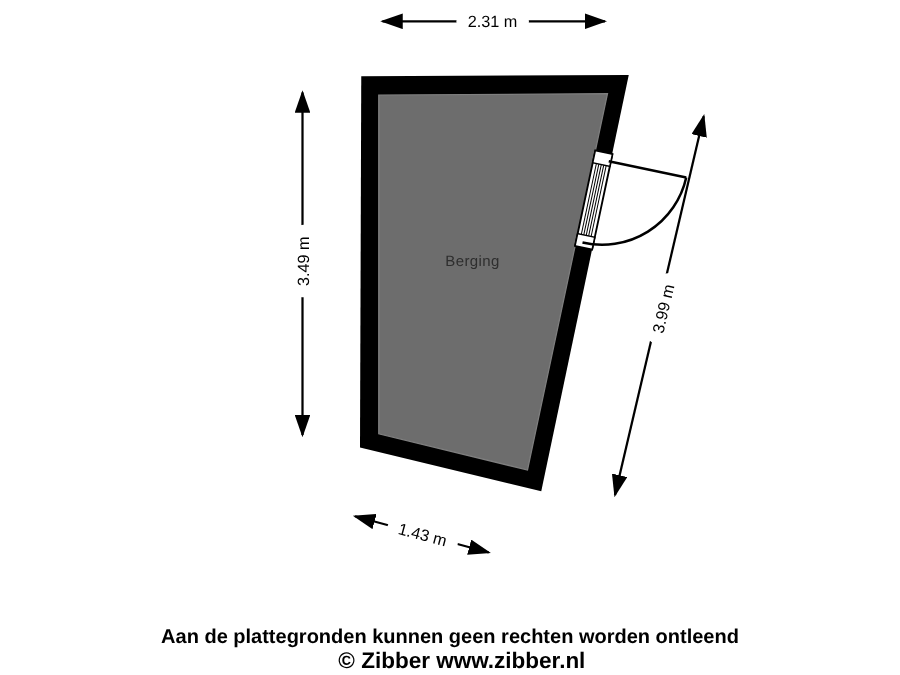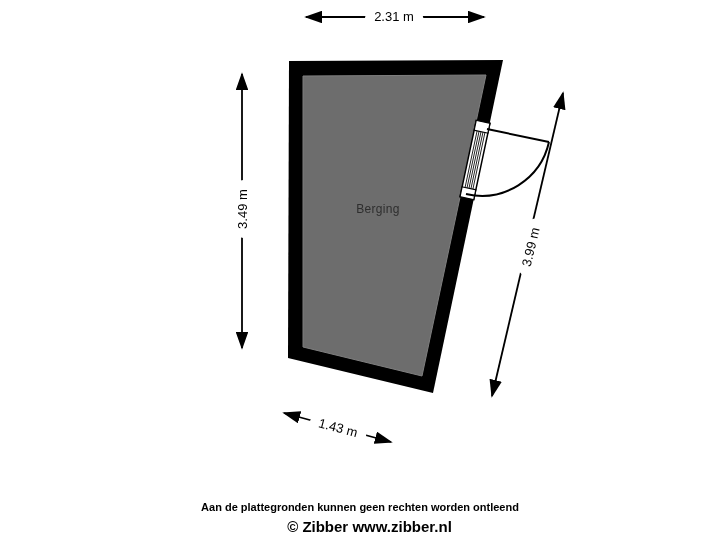--- a/index.html
+++ b/index.html
@@ -56,22 +56,22 @@
     letter-spacing:0.3px;
     white-space:nowrap;
   }
   .footer{
     position:absolute;
     left:0;width:720px;
     text-align:center;
     color:var(--text);
     font-weight:600;
   }
-  .footer.line1{top:501px;font-size:11px;}
-  .footer.line2{top:518px;font-size:15px;padding-left:19px;}
+  .footer.line1{top:501px;font-size:16px;}
+  .footer.line2{top:518px;font-size:18px;padding-left:19px;}
 </style>
 </head>
 <body>
 
 <div class="canvas">
 
   <svg width="720" height="540" viewBox="0 0 720 540">
     <defs>
       <marker id="arrow" viewBox="0 0 10 7" refX="9" refY="3.5" markerWidth="10" markerHeight="7" orient="auto-start-reverse">
         <path class="arrowhead" d="M0,0 L10,3.5 L0,7 Z"></path>

